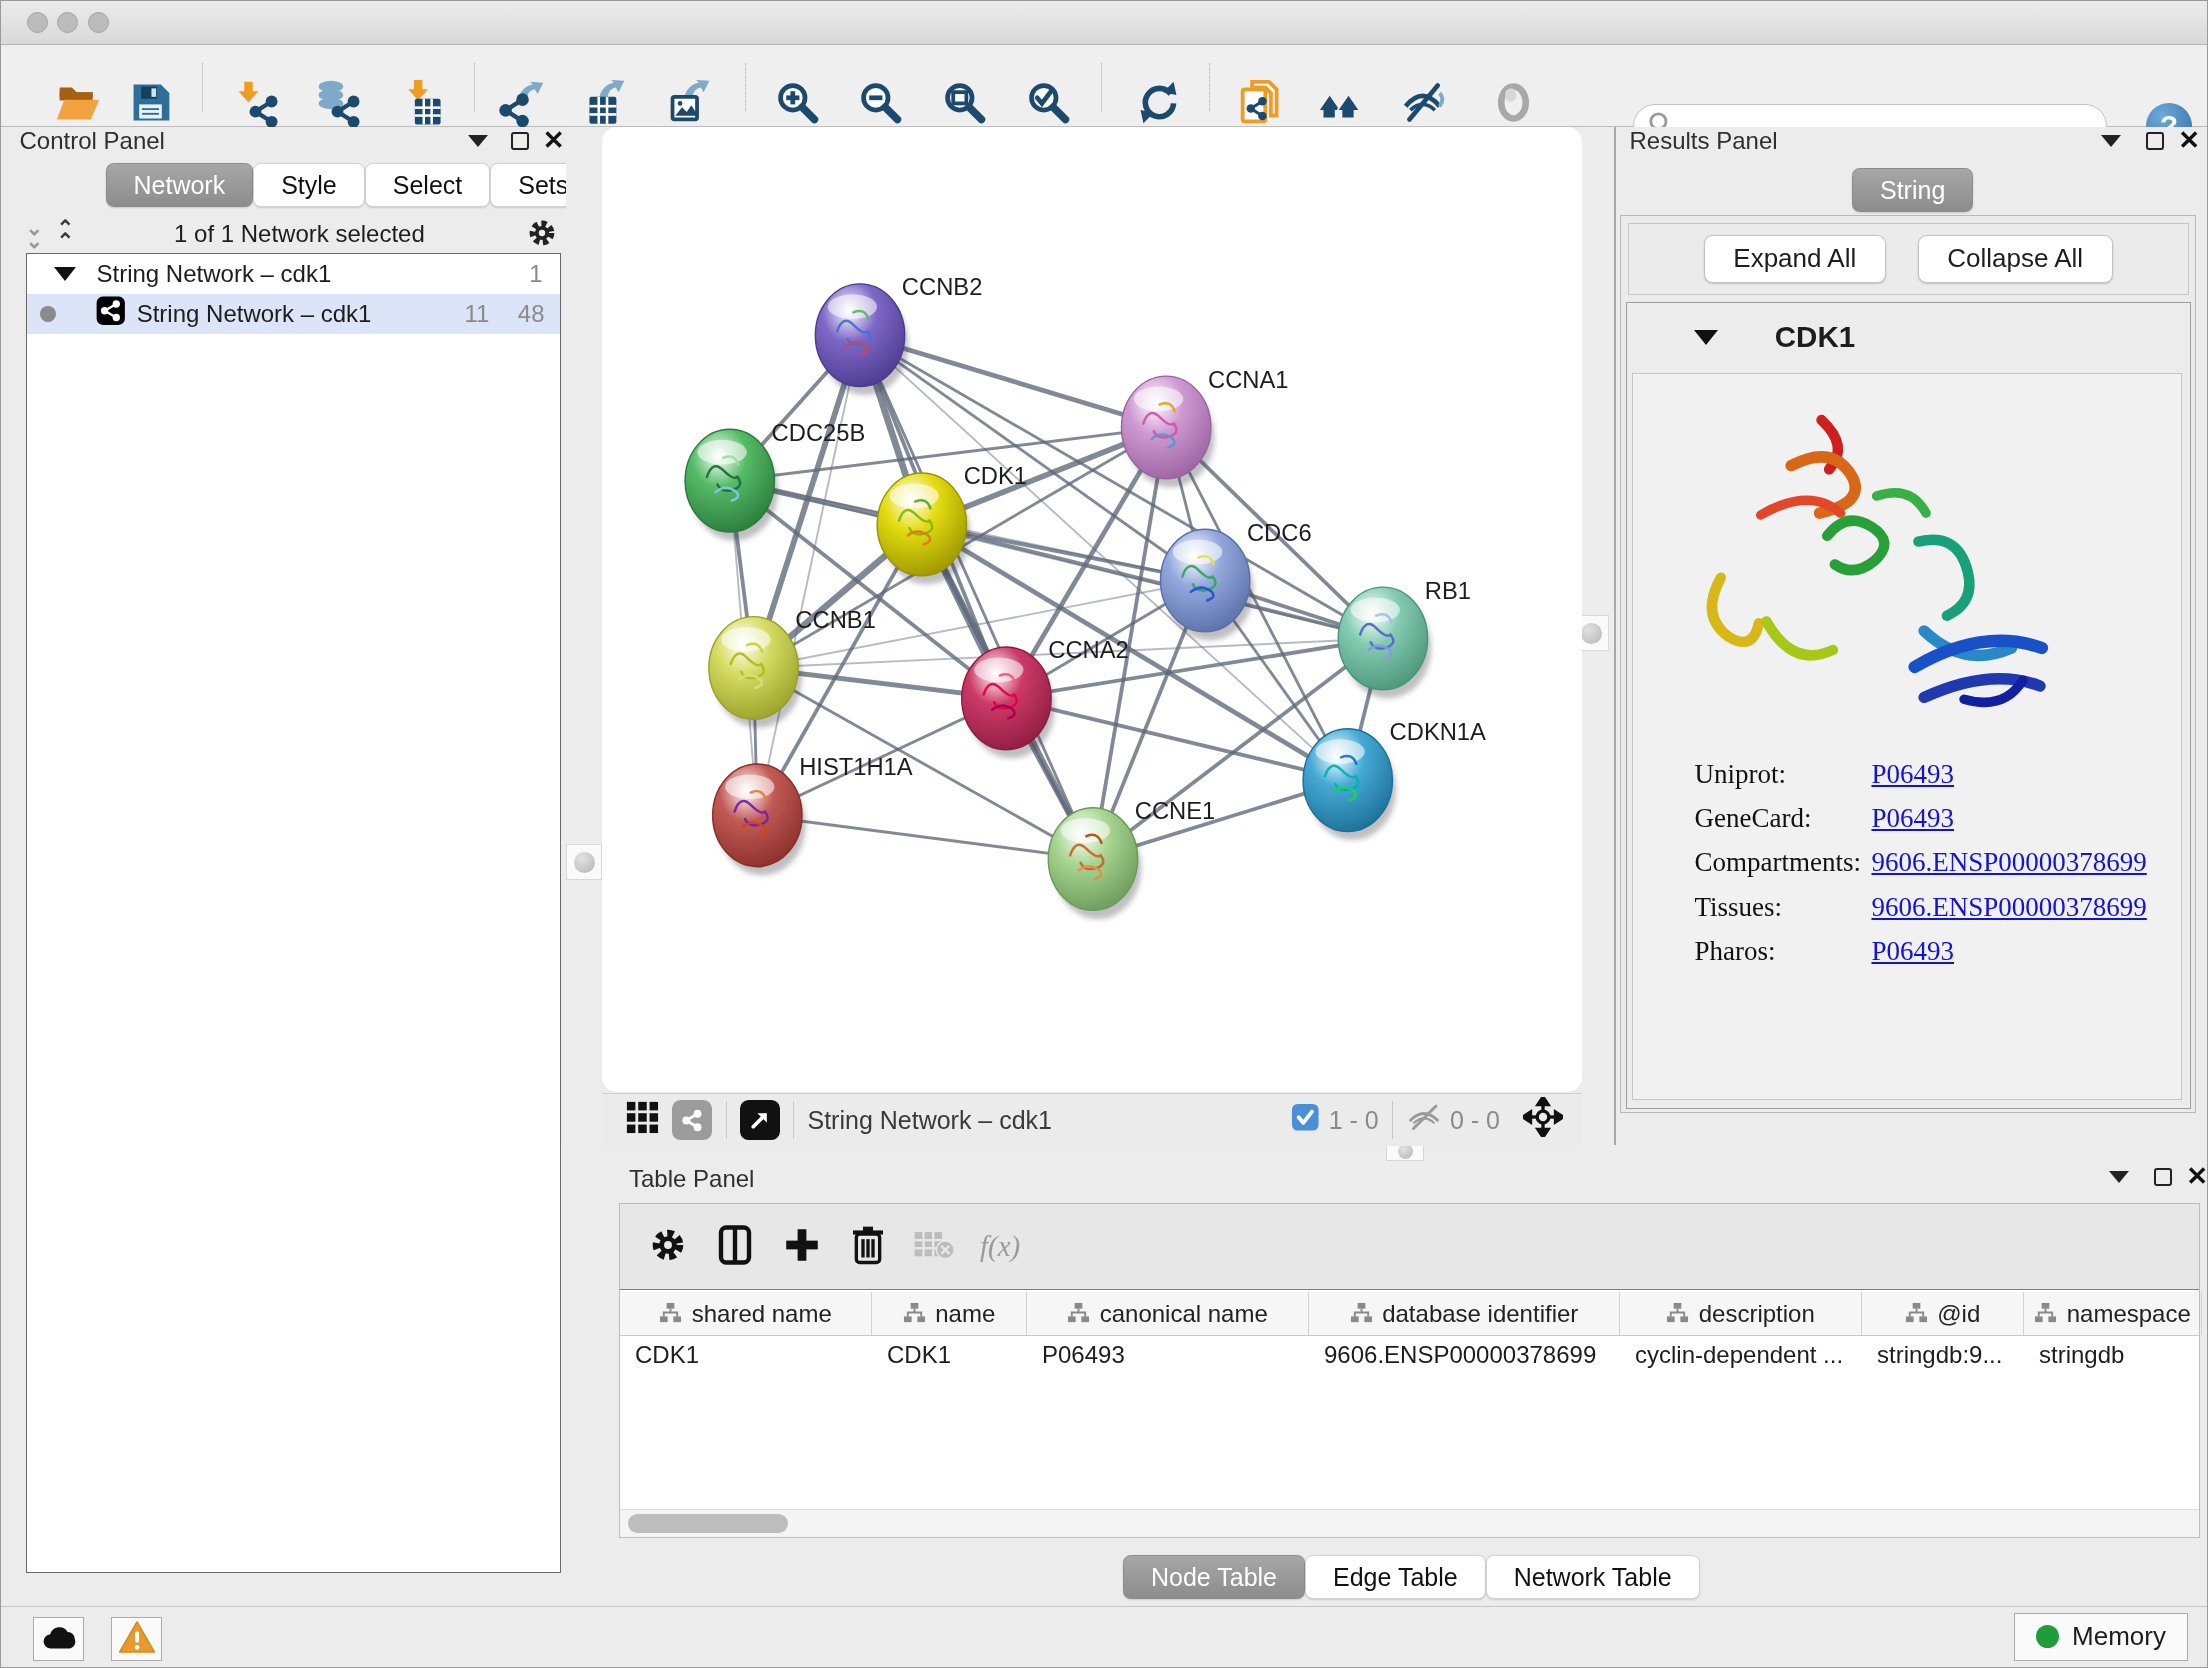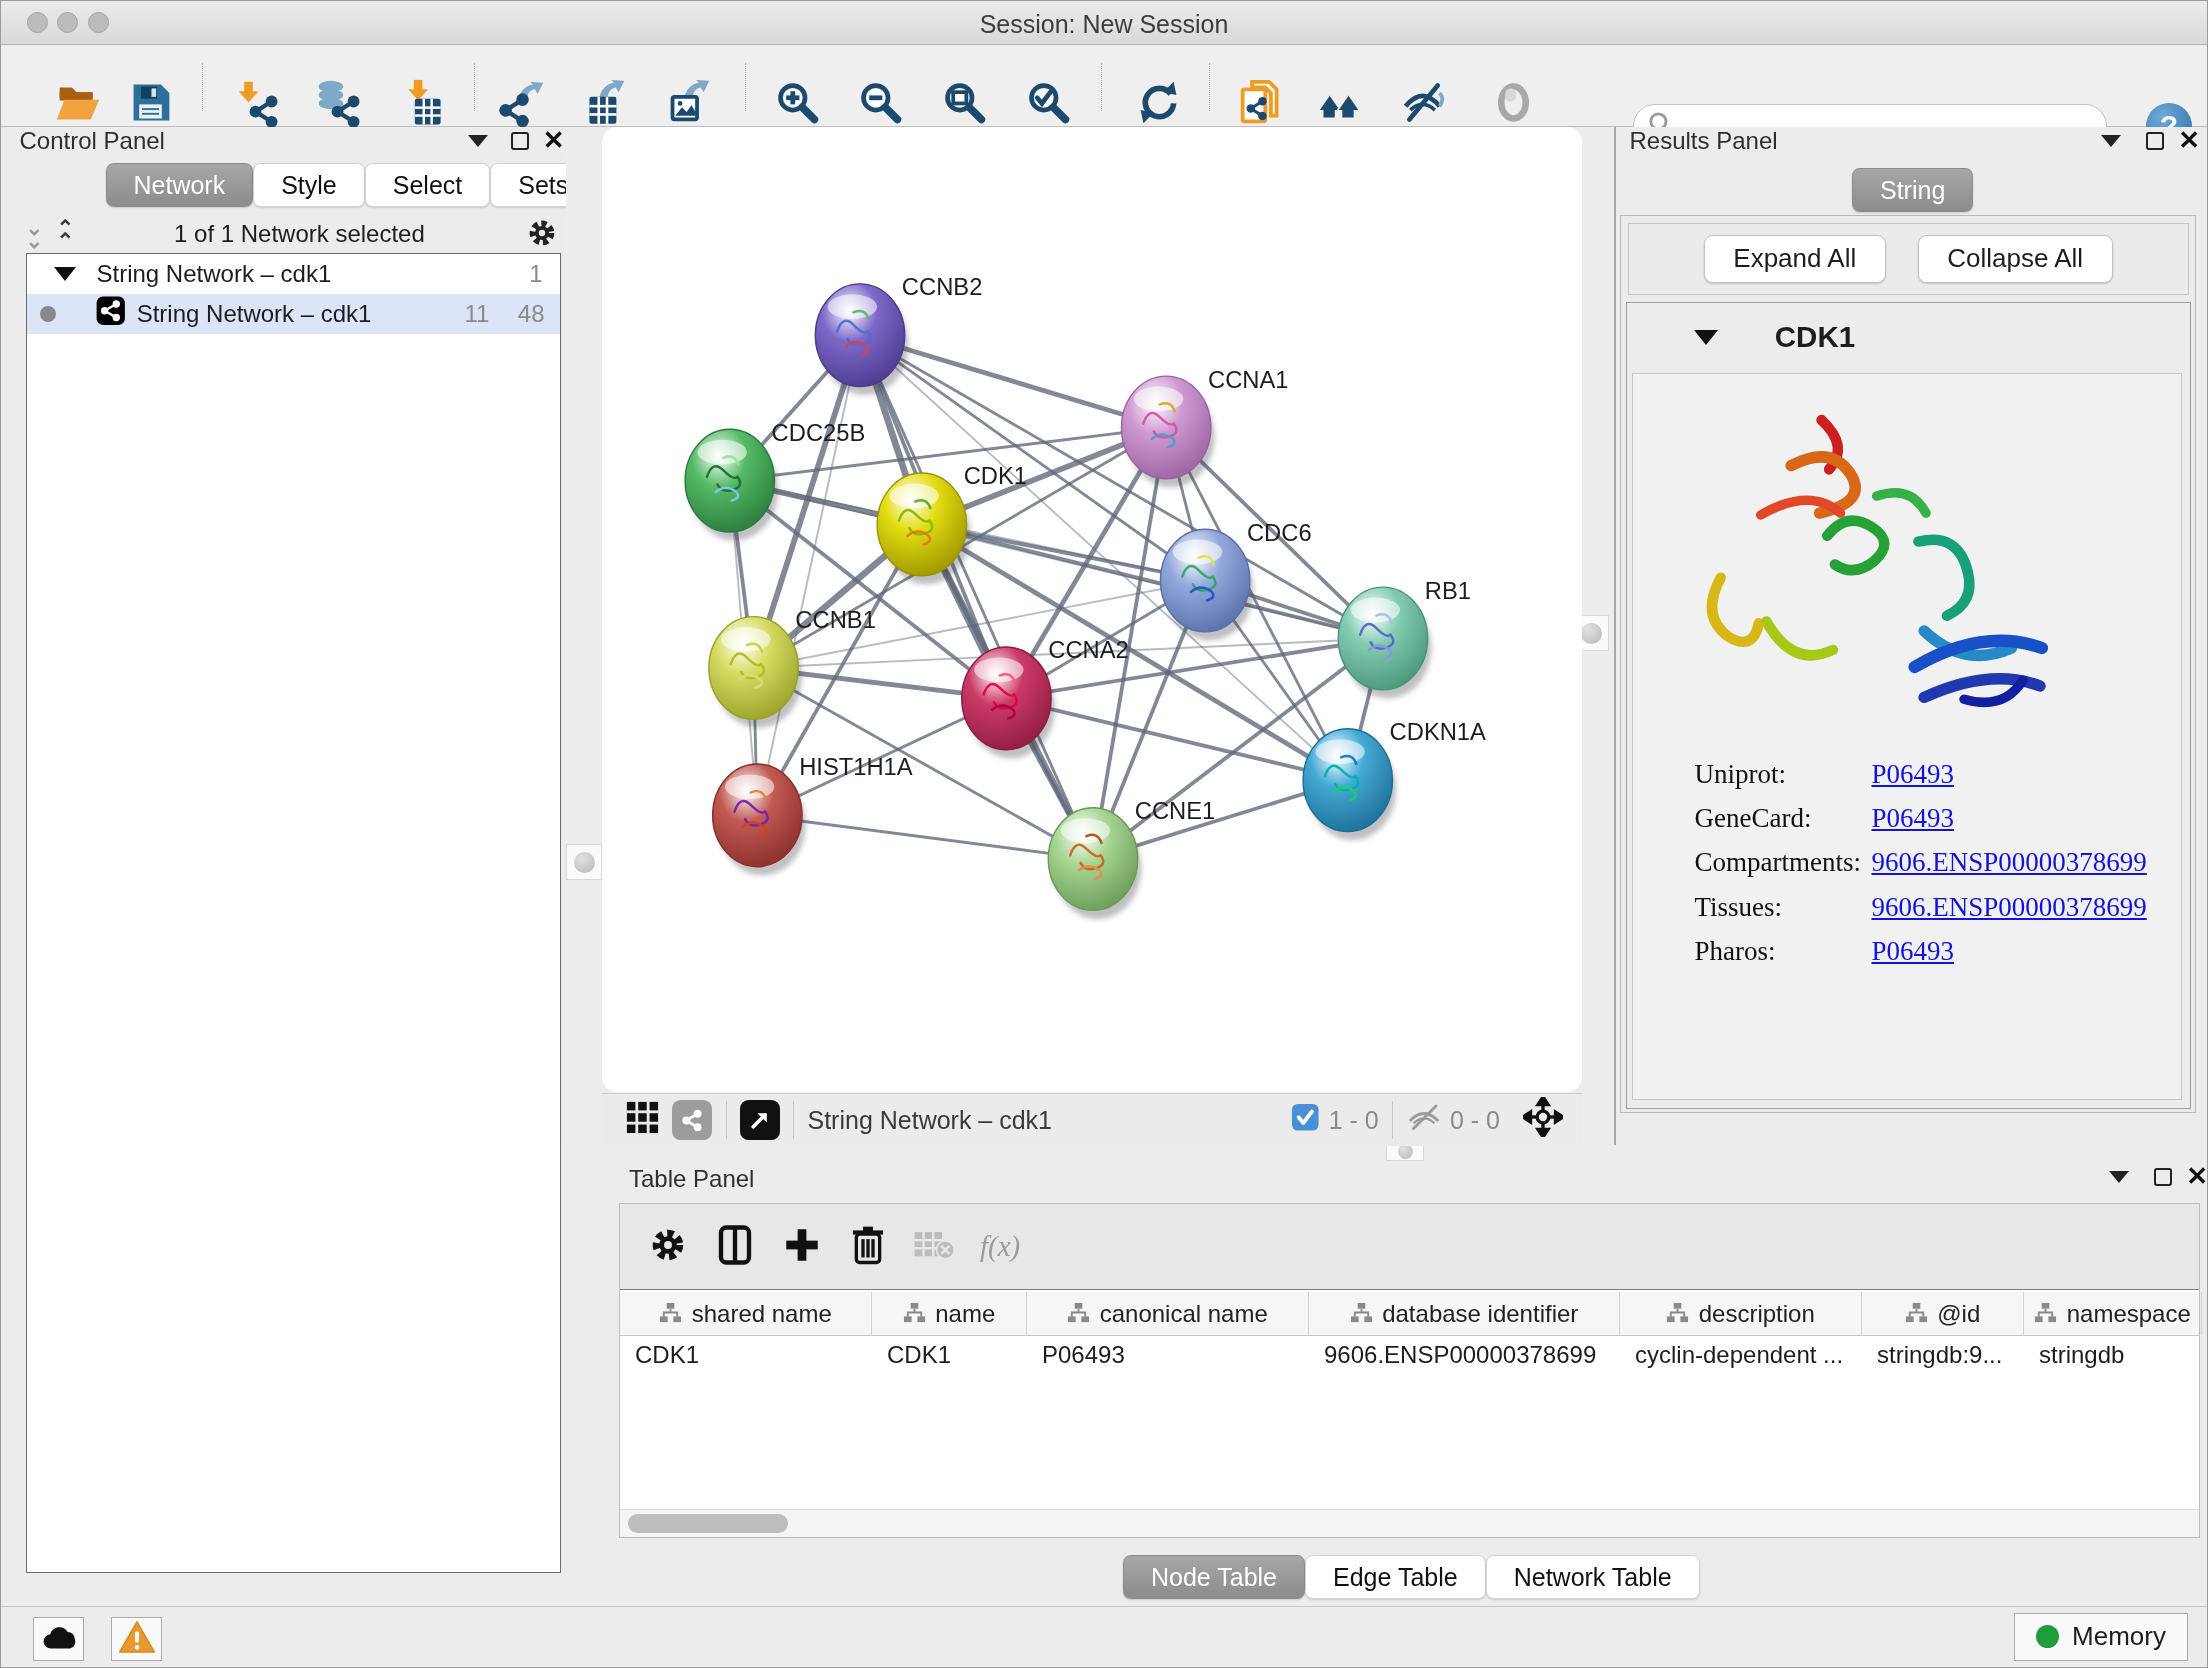--- a/index.html
+++ b/index.html
@@ -91,21 +91,20 @@
 </style>
 </head>
 <body>
 
 <div class="window">
 
   <div class="titlebar">
     <div class="traffic" style="left:26px"></div>
     <div class="traffic" style="left:56px"></div>
     <div class="traffic" style="left:87px"></div>
-    <div class="win-title">Session: New Session</div>
   </div>
 
   <div class="toolbar">
     <div id="tb-icons">
         <div class="tb-btn" style="left: 53px;"><svg width="49" height="49" viewBox="-2 -2 52 52">
             <path d="M4 8h13l5 5h17v6H4z" fill="#a85f12"></path>
             <path d="M4 13h35v9H4z" fill="#a85f12"></path>
             <path d="M9 21h37l-9 21H1z" fill="#f0a33f"></path>
           </svg></div>
         <div class="tb-btn" style="left: 125px;"><svg width="49" height="49" viewBox="-2 -2 52 52">

